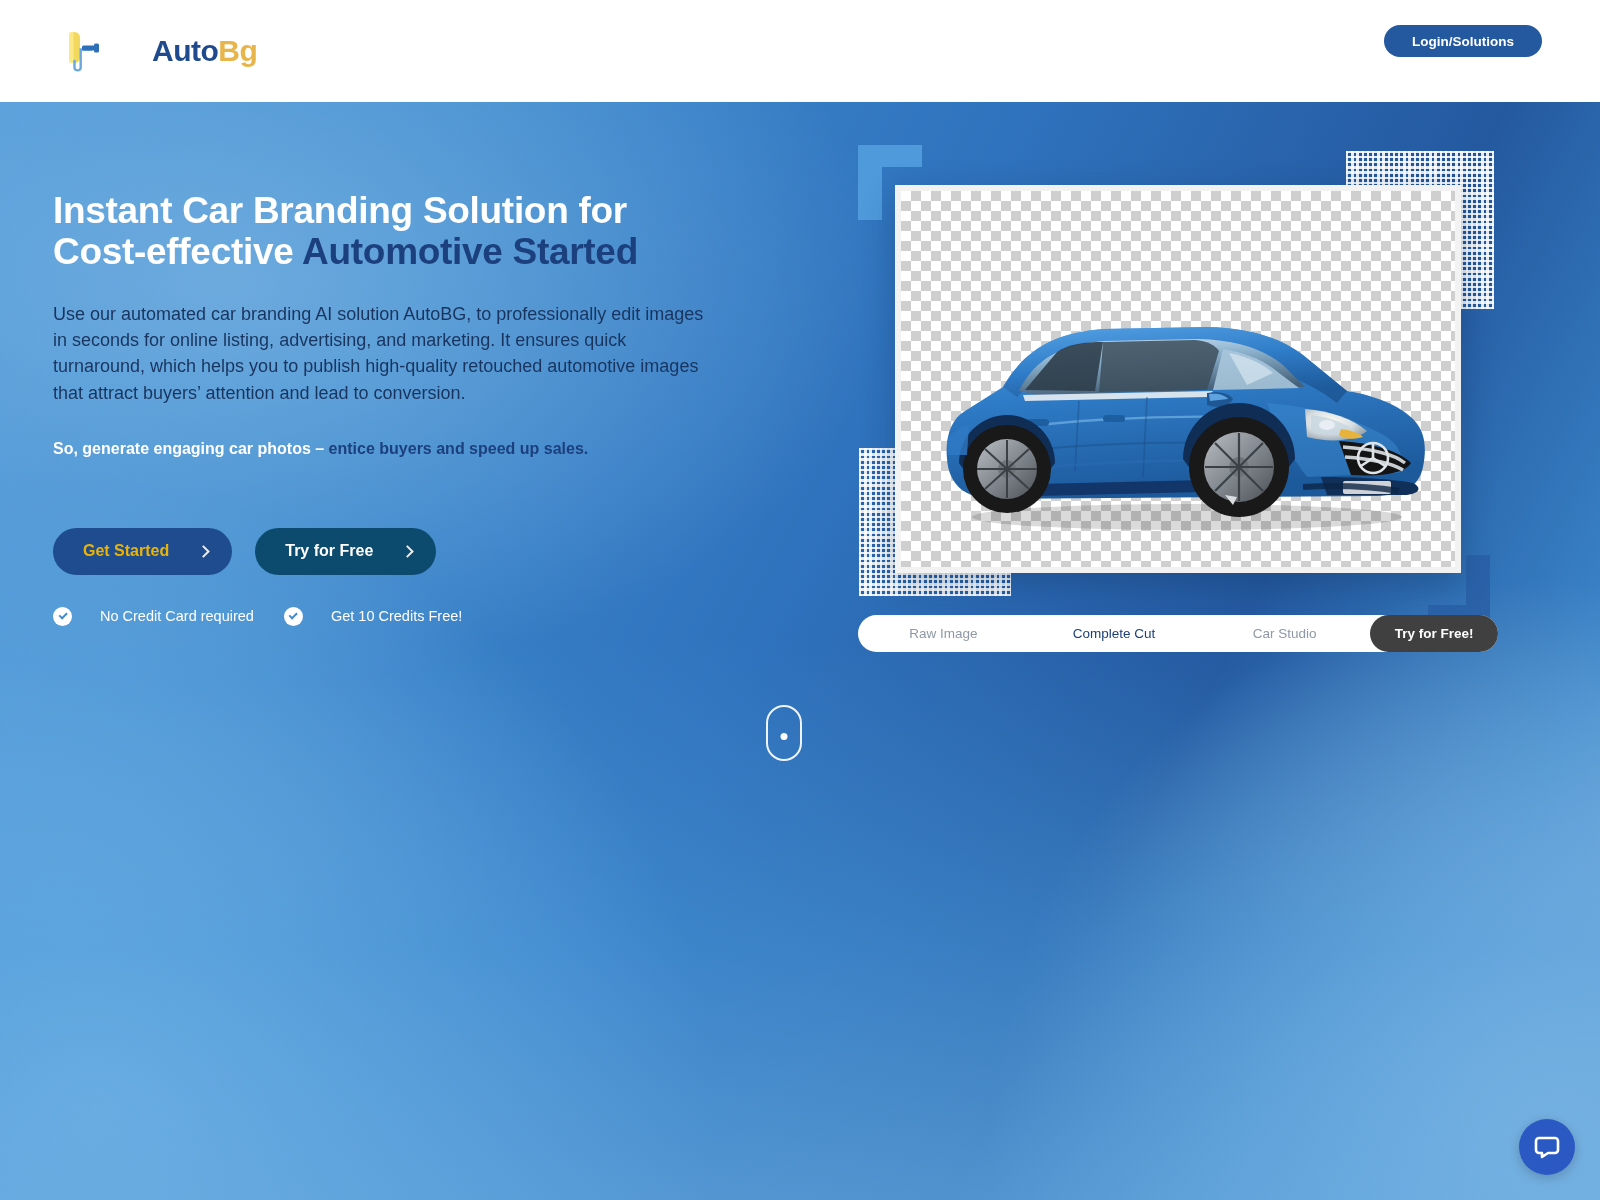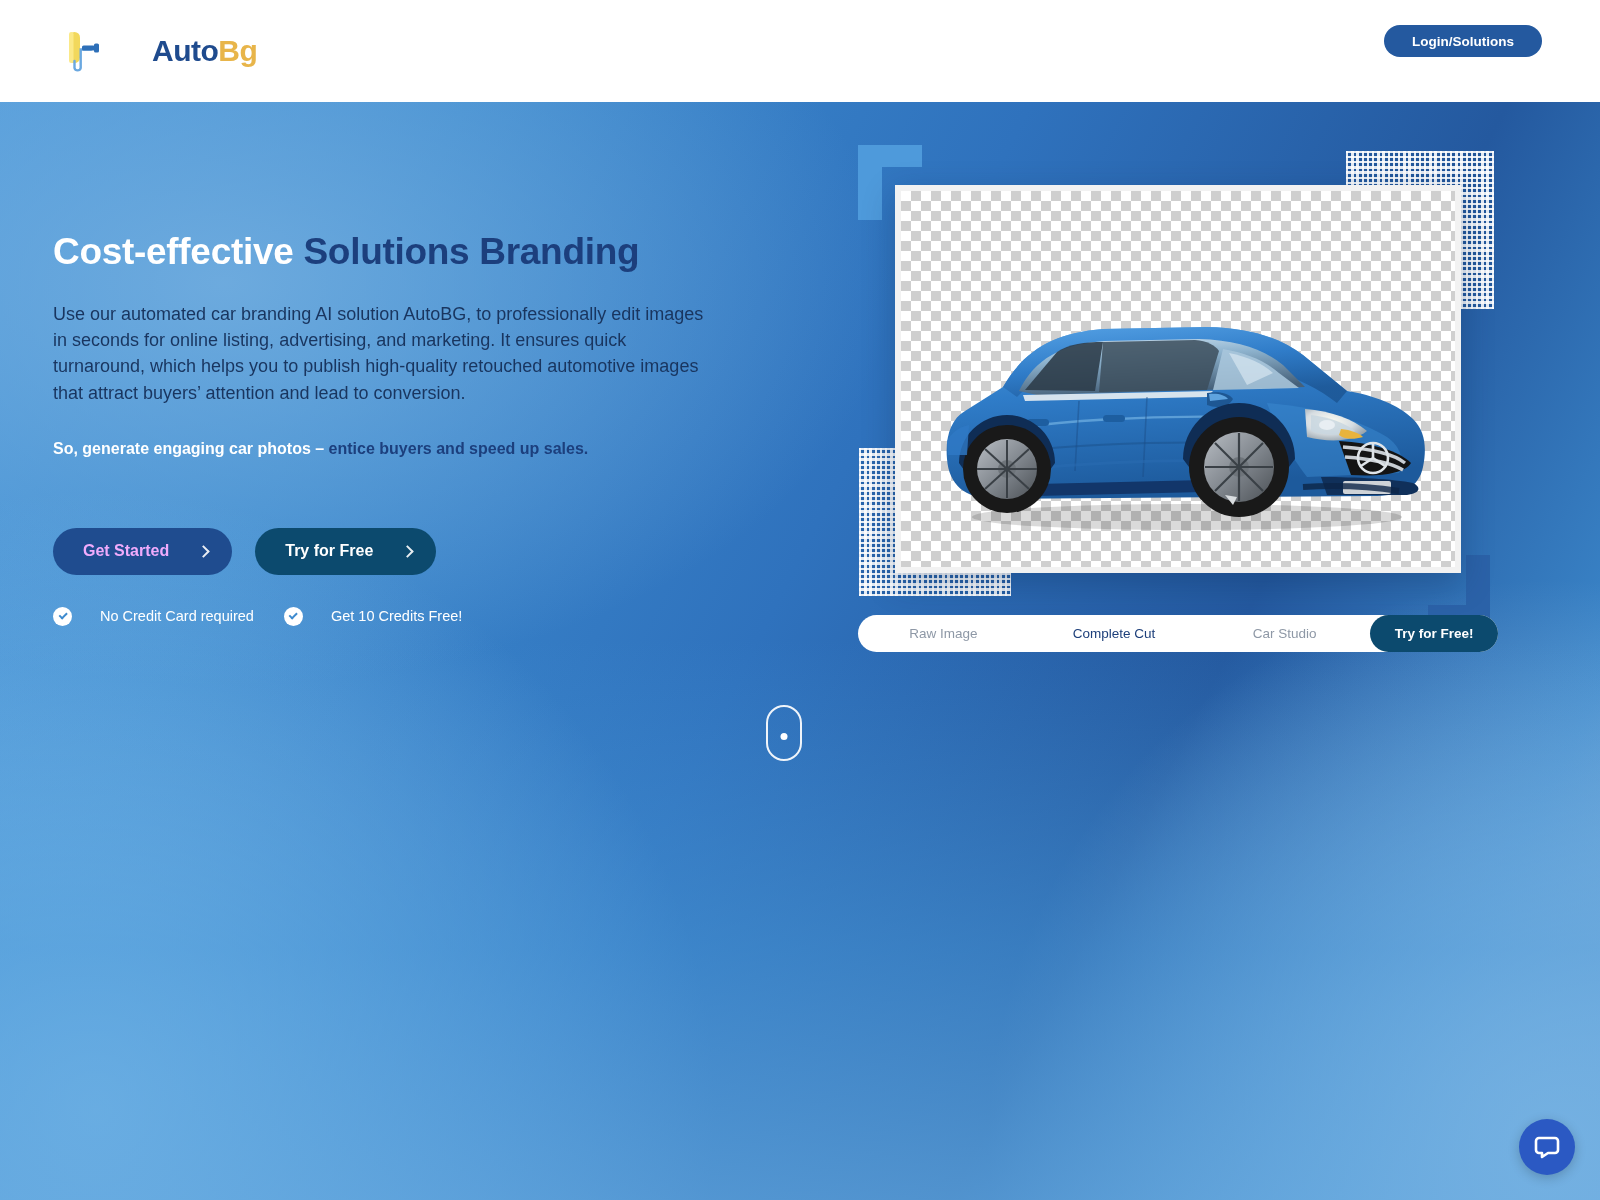--- a/index.html
+++ b/index.html
@@ -72,21 +72,21 @@
     margin-top:34px; font-size:16px; font-weight:bold; color:#ffffff;
   }
   #tagline .accent { color:#1c3f7d; }
 
   #cta-row { margin-top:70px; display:flex; align-items:center; gap:23px; }
   .cta {
     height:47px; border-radius:24px; border:none; cursor:pointer;
     display:flex; align-items:center; font-family:"Liberation Sans", sans-serif;
     font-size:16px; font-weight:bold; padding:0 24px 0 30px; gap:30px;
   }
-  #get-started { background:#1f4c8f; color:#f0abfc; }
+  #get-started { background:#1f4c8f; color:#eab308; }
   #try-free { background:#0c4a6e; color:#ffffff; }
   .chev { width:9px; height:9px; border-right:2px solid rgba(255,255,255,0.9);
           border-top:2px solid rgba(255,255,255,0.9); transform:rotate(45deg); }
 
   #features { margin-top:32px; display:flex; align-items:center; gap:30px; }
   .feature { display:flex; align-items:center; gap:28px; }
   .check-circle { width:19px; height:19px; border-radius:50%; background:#ffffff;
                   display:flex; align-items:center; justify-content:center; flex:0 0 auto; }
   .check-mark { width:8px; height:4.5px; border-left:2px solid #3d8ace;
                 border-bottom:2px solid #3d8ace; transform:rotate(-45deg) translate(1px,-1px); }
@@ -142,21 +142,21 @@
     position:absolute; left:858px; top:615px; width:640px; height:37px;
     background:#ffffff; border-radius:19px; z-index:25;
     display:flex; align-items:center;
   }
   .tab {
     flex:1; text-align:center; font-size:13.5px; color:#8e98a6;
     cursor:pointer; font-weight:normal;
   }
   .tab.active { color:#1d3f7a; }
   #tab-try-free {
-    width:128px; height:37px; border-radius:19px; background:#0c4a6e;
+    width:128px; height:37px; border-radius:19px; background:#404040;
     color:#ffffff; font-size:13.5px; font-weight:bold; border:none; cursor:pointer;
     display:flex; align-items:center; justify-content:center;
     font-family:"Liberation Sans", sans-serif; margin-left:auto; flex:0 0 auto;
   }
 
   
   #scroll-indicator {
     position:absolute; left:766px; top:705px; width:36px; height:56px;
     border:2.5px solid rgba(255,255,255,0.92); border-radius:18px; z-index:20;
   }
@@ -196,22 +196,22 @@
     </div>
   </div>
 
 
   <button id="login-btn">Login/Solutions</button>
 </div>
 
 <div id="left-col">
 
   <h1 id="headline">
-    <br>
-    <span>Cost-effective </span><span class="accent">Solutions Branding</span>
+    <span>Instant Car Branding Solution for</span><br>
+    <span>Cost-effective </span><span class="accent">Automotive Started</span>
   </h1>
 
   <p id="lead">Use our automated car branding AI solution AutoBG, to professionally edit images in seconds for online listing, advertising, and marketing. It ensures quick turnaround, which helps you to publish high-quality retouched automotive images that attract buyers’ attention and lead to conversion.</p>
 
   <p id="tagline">
     <span>So, generate engaging car photos – </span><span class="accent">entice buyers and speed up sales.</span>
   </p>
 
   <div id="cta-row">
     <button class="cta" id="get-started">

